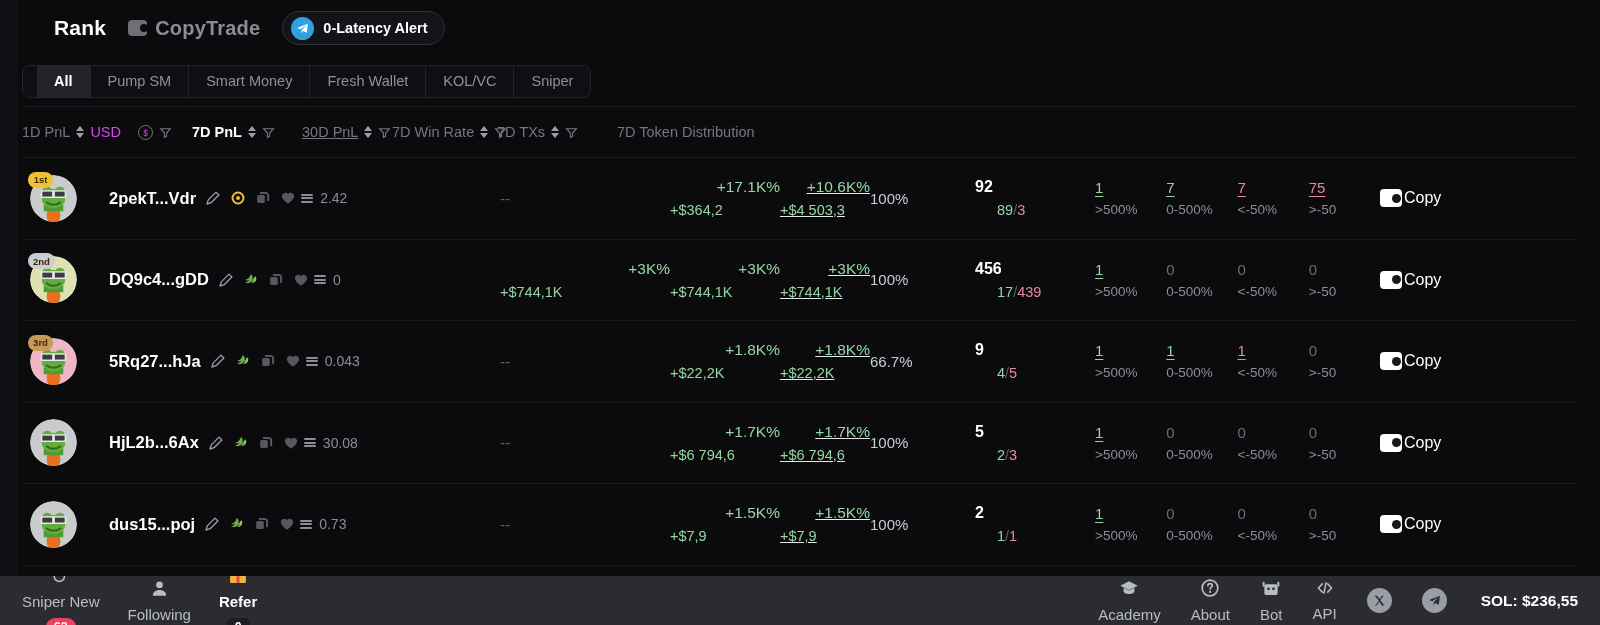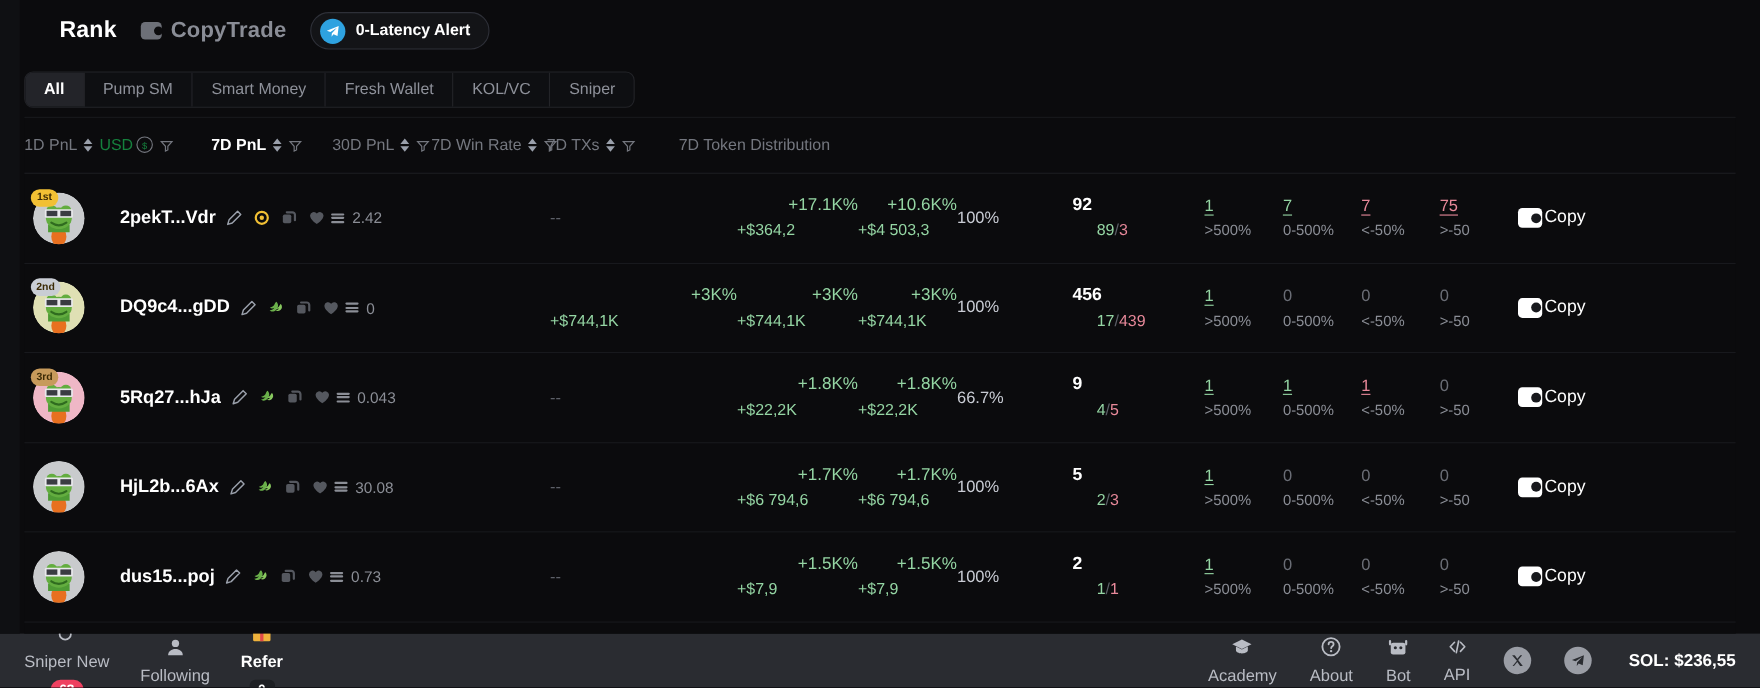--- a/index.html
+++ b/index.html
@@ -19,50 +19,50 @@
   .wallet-glyph { width:19px; height:16px; border-radius:4px; background:#6d7078; position:relative; display:inline-block; flex:0 0 auto; }
   .wallet-glyph:after { content:""; position:absolute; right:-1px; top:4px; width:8px; height:8px; border-radius:50%; background:#0b0b0d; }
   .alert-pill { display:flex; align-items:center; gap:9px; height:34px; padding:0 16px 0 8px;
      border:1px solid #2e3038; border-radius:18px; background:#131417; }
   .tg-circle { width:23px; height:23px; border-radius:50%; background:#2ea2e0; display:flex; align-items:center; justify-content:center; flex:0 0 auto; }
   .tg-circle svg { width:13px; height:13px; display:block; }
   .alert-label { font-size:14.5px; font-weight:700; color:#ffffff; white-space:nowrap; }
 
   
   .tabsrow { height:50px; padding:0 22px; display:flex; align-items:center; flex:0 0 auto; }
-  .tabs { display:flex; height:33px; border:1px solid #232428; border-radius:8px; overflow:hidden; background:#0e0f12; }
+  .tabs { display:flex; height:33px; border:1px solid #232428; border-radius:8px; overflow:hidden; background:#0e0f12;padding-left:14px; }
   .tab { display:flex; align-items:center; padding:0 17px; font-size:14.5px; color:#8e919a;
      border-right:1px solid #232428; white-space:nowrap; cursor:pointer; background:transparent; }
   .tab:last-child { border-right:none; }
   .tab.active { background:#232429; color:#ffffff; font-weight:700; }
 
   
   .tablewrap { flex:1 1 auto; position:relative; overflow:hidden; background:#0b0b0d; margin:0 22px 0 22px; }
   .thead { display:flex; align-items:center; height:52px; border-bottom:1px solid #1c1d21;
      border-top:1px solid #1c1d21; font-size:14.5px; color:#74777f; }
   .row { display:flex; align-items:center; height:81.5px; border-bottom:1px solid #18191d; }
 
   
   .c-wallet { width:478px; flex:0 0 auto; padding-left:8px; }
   .c-1d   { width:170px; flex:0 0 auto; }
   .c-7d   { width:110px; flex:0 0 auto; }
-  .c-30d  { width:90px;  flex:0 0 auto; }
+  .c-30d  { width:90px;  flex:0 0 auto;text-decoration:underline; }
   .c-win  { width:105px; flex:0 0 auto; }
   .c-txs  { width:120px; flex:0 0 auto; }
   .c-dist { width:285px; flex:0 0 auto; }
   .c-copy { width:130px; flex:0 0 auto; }
 
   .hcell { display:flex; align-items:center; gap:6px; white-space:nowrap; }
   .hcell.strong { color:#ffffff; font-weight:700; }
   .sorter { display:inline-flex; flex-direction:column; gap:2px; line-height:0; cursor:pointer; }
   .sorter i { display:block; width:0; height:0; border-left:4px solid transparent; border-right:4px solid transparent; }
   .sorter i.up { border-bottom:5px solid #9aa0ab; }
   .sorter i.dn { border-top:5px solid #9aa0ab; }
   .funnel { width:13px; height:13px; cursor:pointer; flex:0 0 auto; }
-  .usdtog { display:inline-flex; align-items:flex-start; gap:3px; cursor:pointer; color:#15803d; }
+  .usdtog { display:inline-flex; align-items:flex-end; gap:17px; cursor:pointer; color:#d946ef; }
   .usd-circle { width:15px; height:15px; border-radius:50%; border:1.4px solid #74777f; display:flex; align-items:center; justify-content:center; font-size:8.5px; }
 
   
   .wcell { display:flex; align-items:center; gap:32px; }
   .avatar-wrap { position:relative; width:47px; height:47px; flex:0 0 auto; }
   .avatar { width:47px; height:47px; border-radius:50%; overflow:hidden; display:block; }
   .rankbadge { position:absolute; top:-3px; left:-2px; min-width:25px; height:16px; border-radius:8px;
      display:flex; align-items:center; justify-content:center; font-size:9.5px; font-weight:700; color:#3b2a05;
      padding:0 5px; z-index:2; }
   .winfo { display:flex; gap:5px; }

